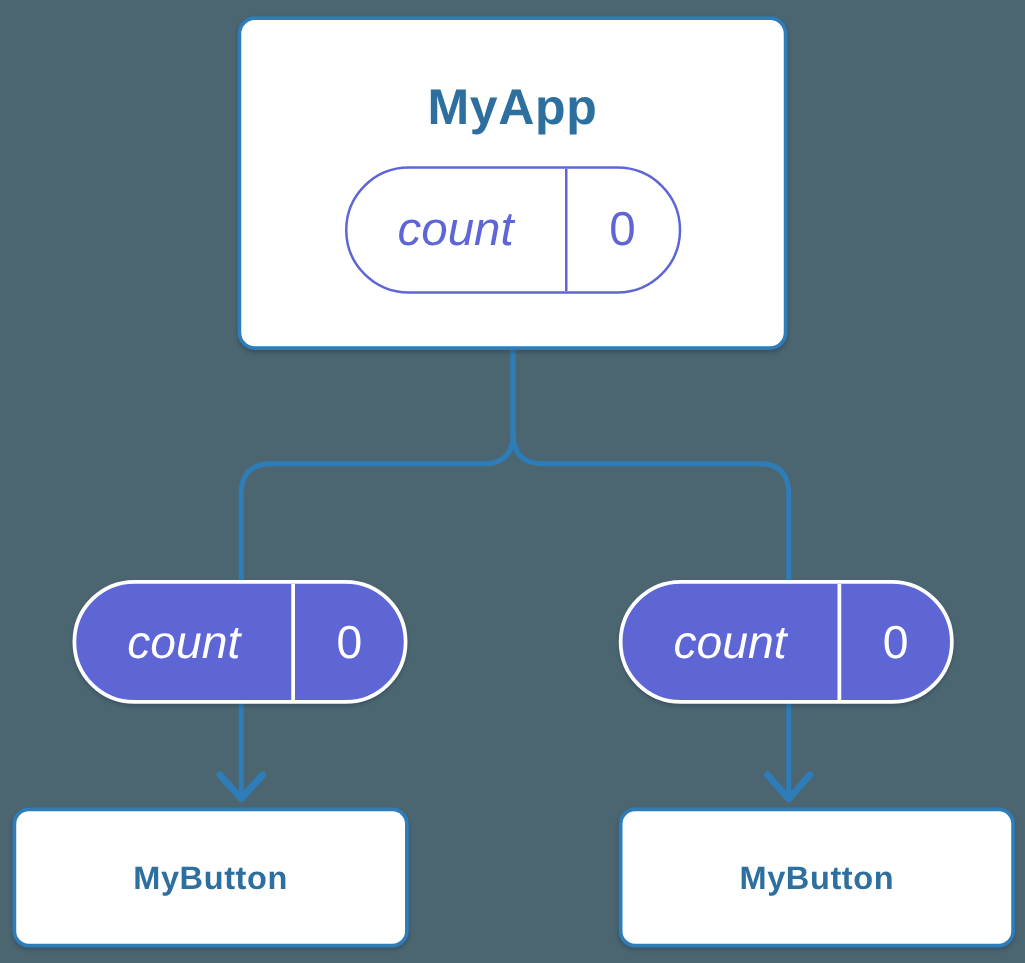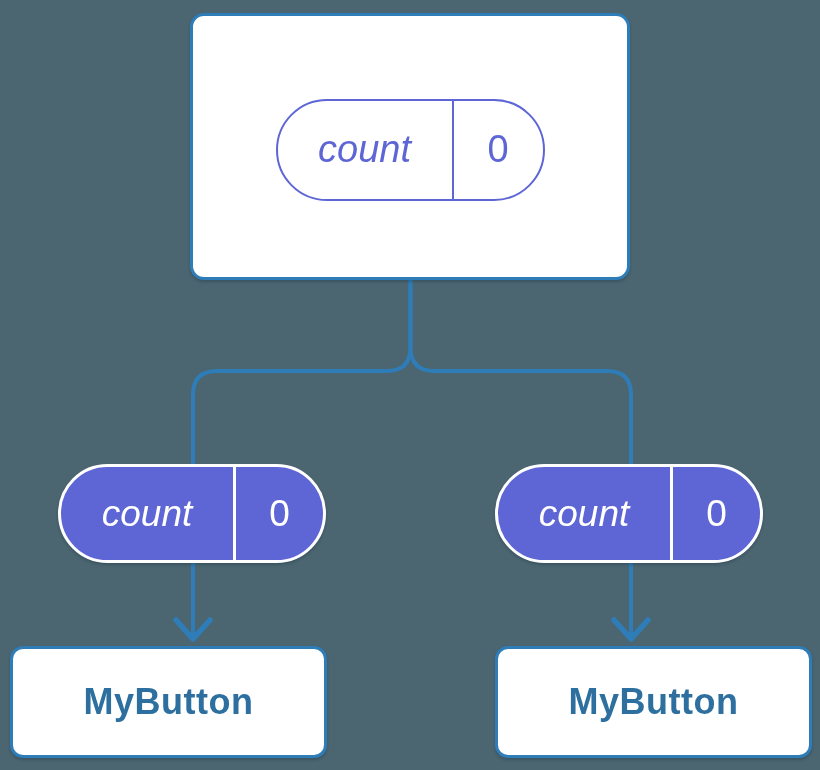--- a/index.html
+++ b/index.html
@@ -55,21 +55,21 @@
     border-radius:13px;width:317px;height:112px;top:646px;
   }
   .node-leaf.left{left:10px;}
   .node-leaf.right{left:495px;}
   .node-title{
     color:var(--node-text);
     font-size:40px;
     font-weight:700;
     letter-spacing:0.5px;
   }
-  .node-leaf .node-title{font-size:36px;text-align:center;}
+  .node-leaf .node-title{font-size:26px;text-align:center;}
 
   .pill{
     display:flex;
     align-items:stretch;
     border-radius:52px;
     overflow:hidden;
     z-index:2;
   }
   .pill-outline{
     width:269px;height:102px;
@@ -115,20 +115,21 @@
 <div class="canvas">
 
   <svg class="connector-svg" width="820" height="770" viewBox="0 0 820 770">
     <path class="connector" d="M410.5 281 L410.5 347 Q410.5 371 386.5 371 L217 371 Q193 371 193 395 L193 634"></path>
     <path class="connector" d="M410.5 281 L410.5 347 Q410.5 371 434.5 371 L607 371 Q631 371 631 395 L631 634"></path>
     <path class="arrowhead" d="M176 620 L193 639 L210 620"></path>
     <path class="arrowhead" d="M614 620 L631 639 L648 620"></path>
   </svg>
 
   <div class="node node-root">
+    <div class="node-title">MyApp</div>
     <div class="pill pill-outline">
       <div class="pill-key">count</div>
       <div class="pill-divider"></div>
       <div class="pill-value">0</div>
     </div>
   </div>
 
   <div class="pill pill-filled left">
     <div class="pill-key">count</div>
     <div class="pill-divider"></div>

